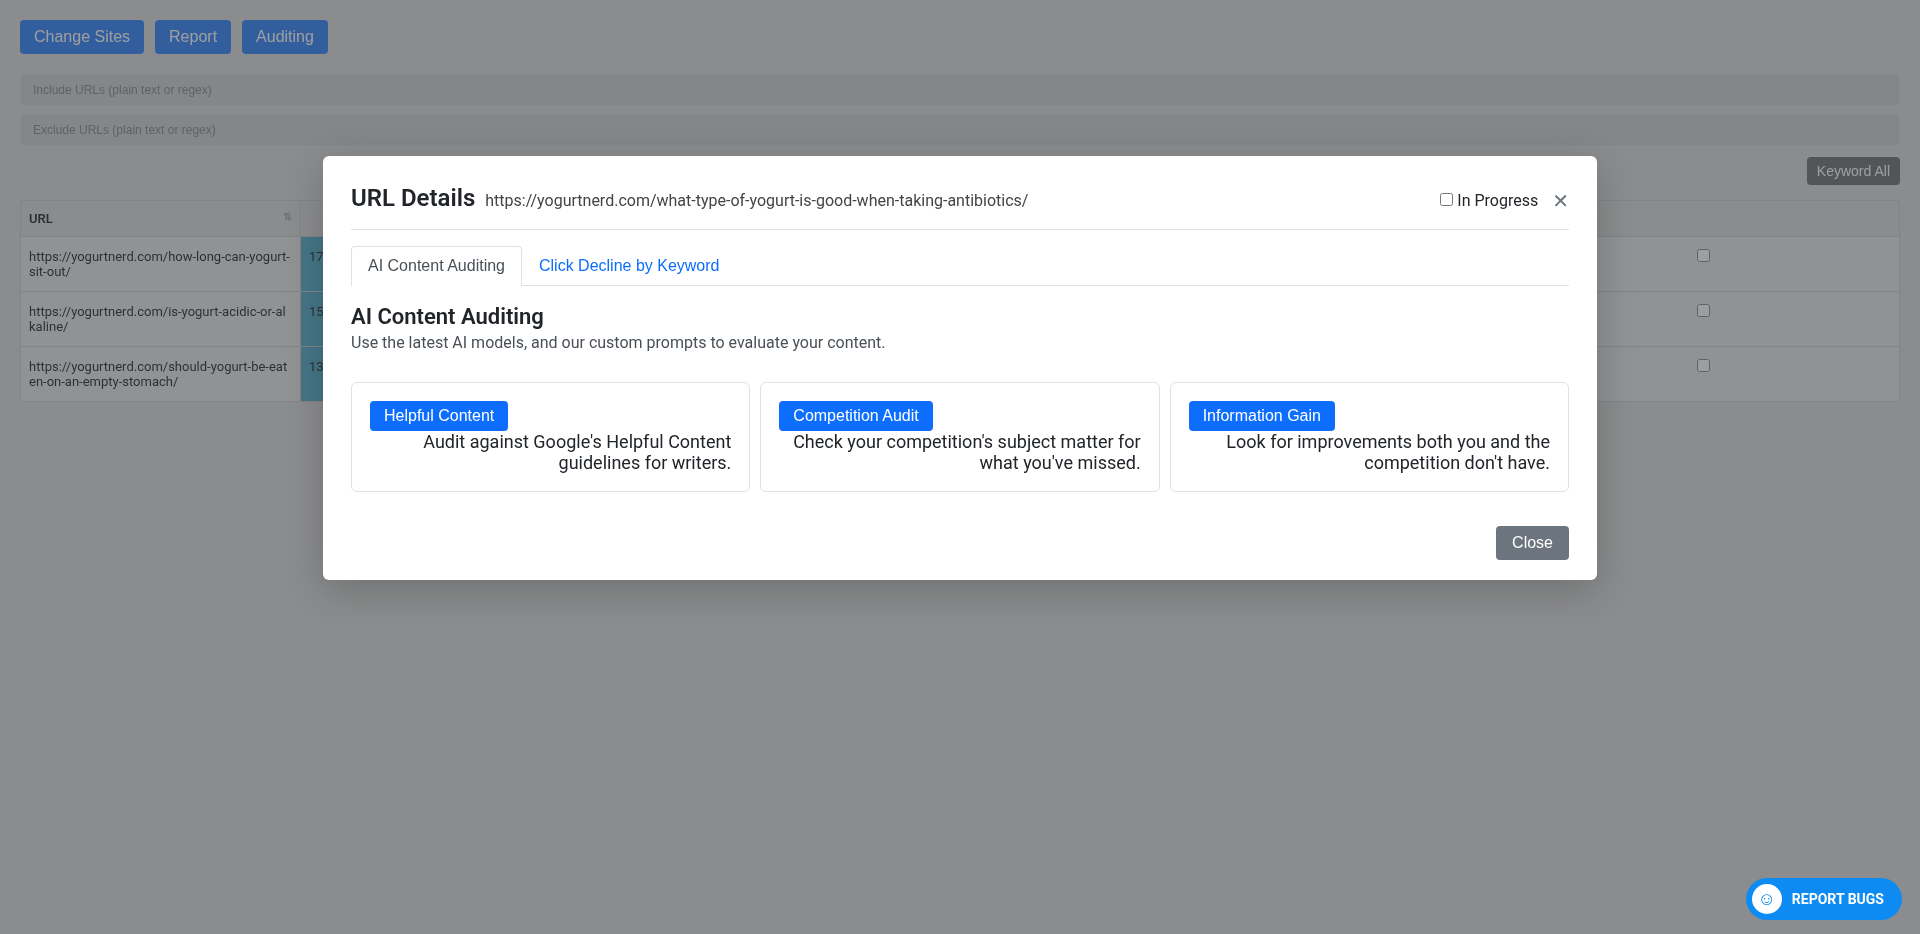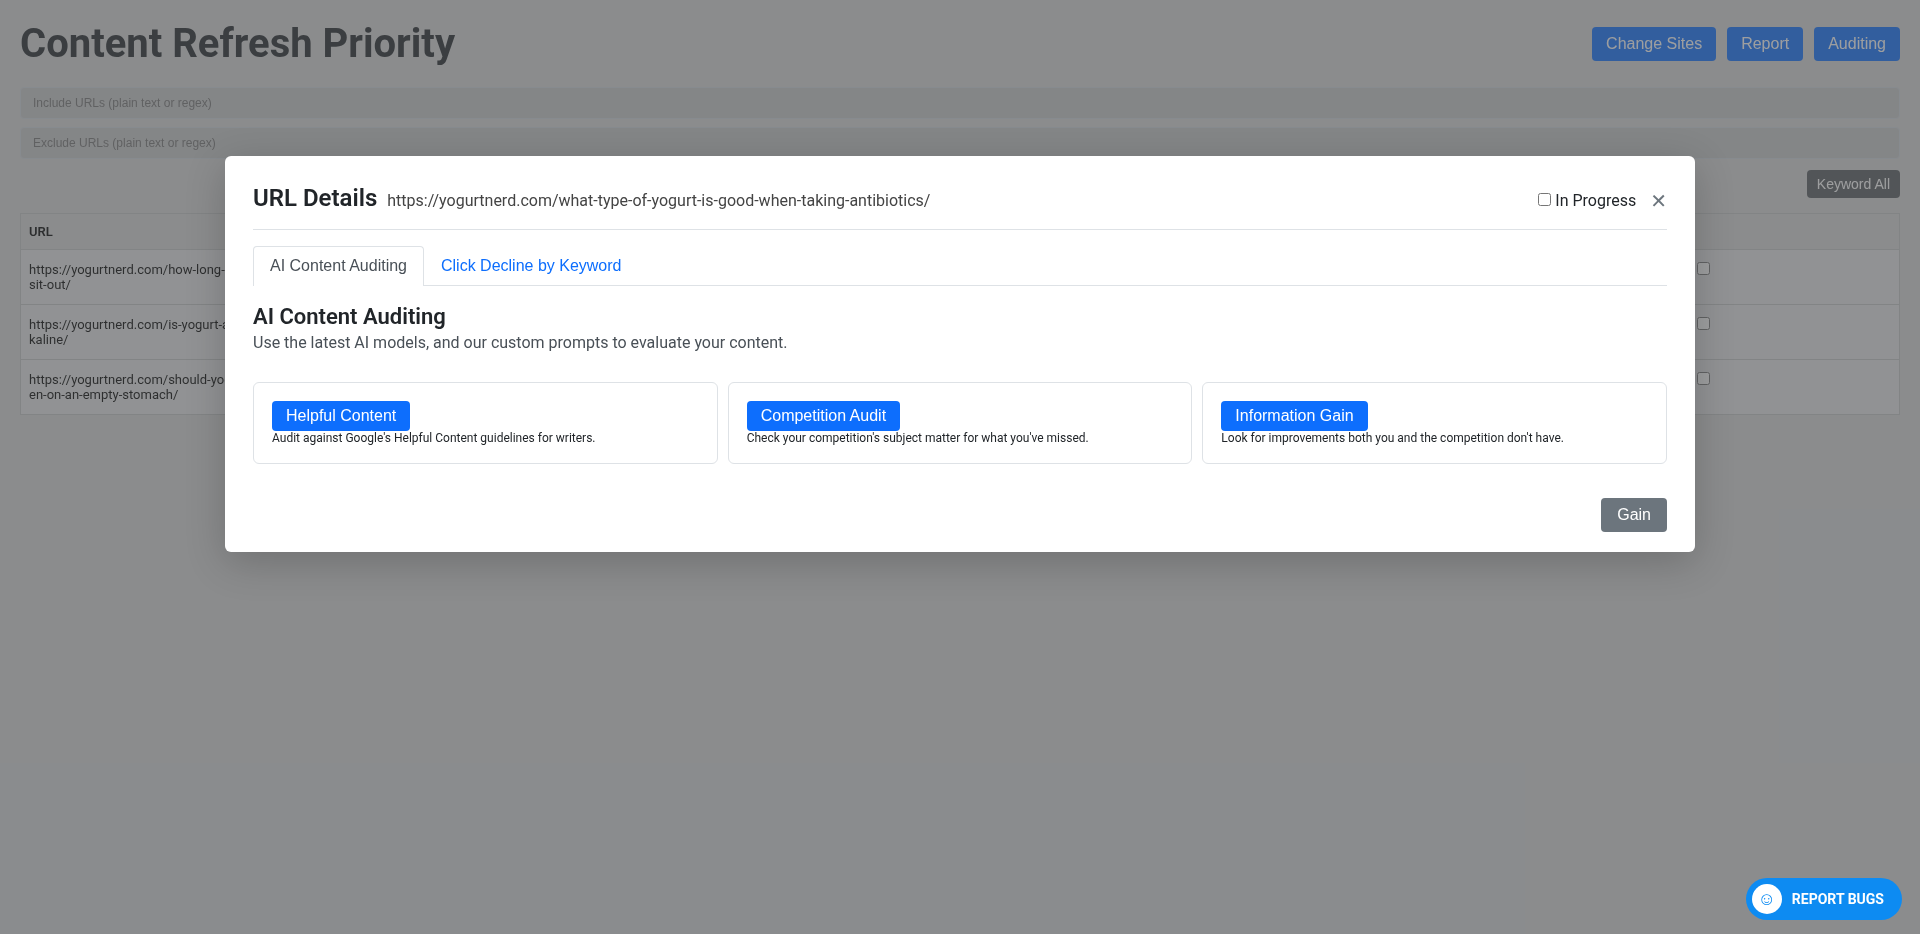--- a/index.html
+++ b/index.html
@@ -86,21 +86,21 @@
   
   .overlay {
     position:absolute; inset:0;
     background: rgba(80,82,84,0.56);
     display:flex;
     align-items:flex-start;
     justify-content:center;
     padding-top:156px;
   }
   .modal {
-    width: 1470px;
+    width: 1274px;
     background:#fff;
     border-radius:6px;
     box-shadow:0 10px 40px rgba(0,0,0,0.2);
     padding: 28px 28px 20px 28px;
     position:relative;
   }
   .modal-header {
     display:flex;
     align-items:baseline;
     gap:10px;
@@ -135,21 +135,21 @@
 
   .card-row { display:flex; gap:10px; }
   .card {
     flex:1;
     border:1px solid #dee2e6;
     border-radius:6px;
     padding:18px;
     background:#fff;
   }
   .card .btn-primary { font-size:16px; padding:6px 14px;}
-  .card-desc { font-size:12px; color:#212529; }
+  .card-desc { font-size:18px; color:#212529;text-align:right; }
 
   .modal-footer {
     display:flex;
     justify-content:flex-end;
     margin-top:34px;
   }
   .btn-secondary {
     background:#6c757d;
     color:#fff;
     border:none;
@@ -179,21 +179,20 @@
     background:#fff;color:#0d8bf2;
     display:flex;align-items:center;justify-content:center;
     font-size:18px;
   }
 </style>
 </head>
 <body>
 
 <div class="page">
   <div class="header-row">
-    <h1 class="page-title">Content Refresh Priority</h1>
     <div class="header-buttons">
       <button class="btn-primary">Change Sites</button>
       <button class="btn-primary">Report</button>
       <button class="btn-primary">Auditing</button>
     </div>
   </div>
 
   <div class="filter-row">
     <input class="filter-input" placeholder="Include URLs (plain text or regex)" style="">
   </div>
@@ -315,21 +314,21 @@
         <button class="btn-primary">Competition Audit</button>
         <div class="card-desc">Check your competition's subject matter for what you've missed.</div>
       </div>
       <div class="card">
         <button class="btn-primary">Information Gain</button>
         <div class="card-desc">Look for improvements both you and the competition don't have.</div>
       </div>
     </div>
 
     <div class="modal-footer">
-      <button class="btn-secondary">Gain</button>
+      <button class="btn-secondary">Close</button>
     </div>
   </div>
 </div>
 
 <div class="bug-report">
   <span class="bug-face">☺</span>
   <span>REPORT BUGS</span>
 </div>
 
 </body></html>

